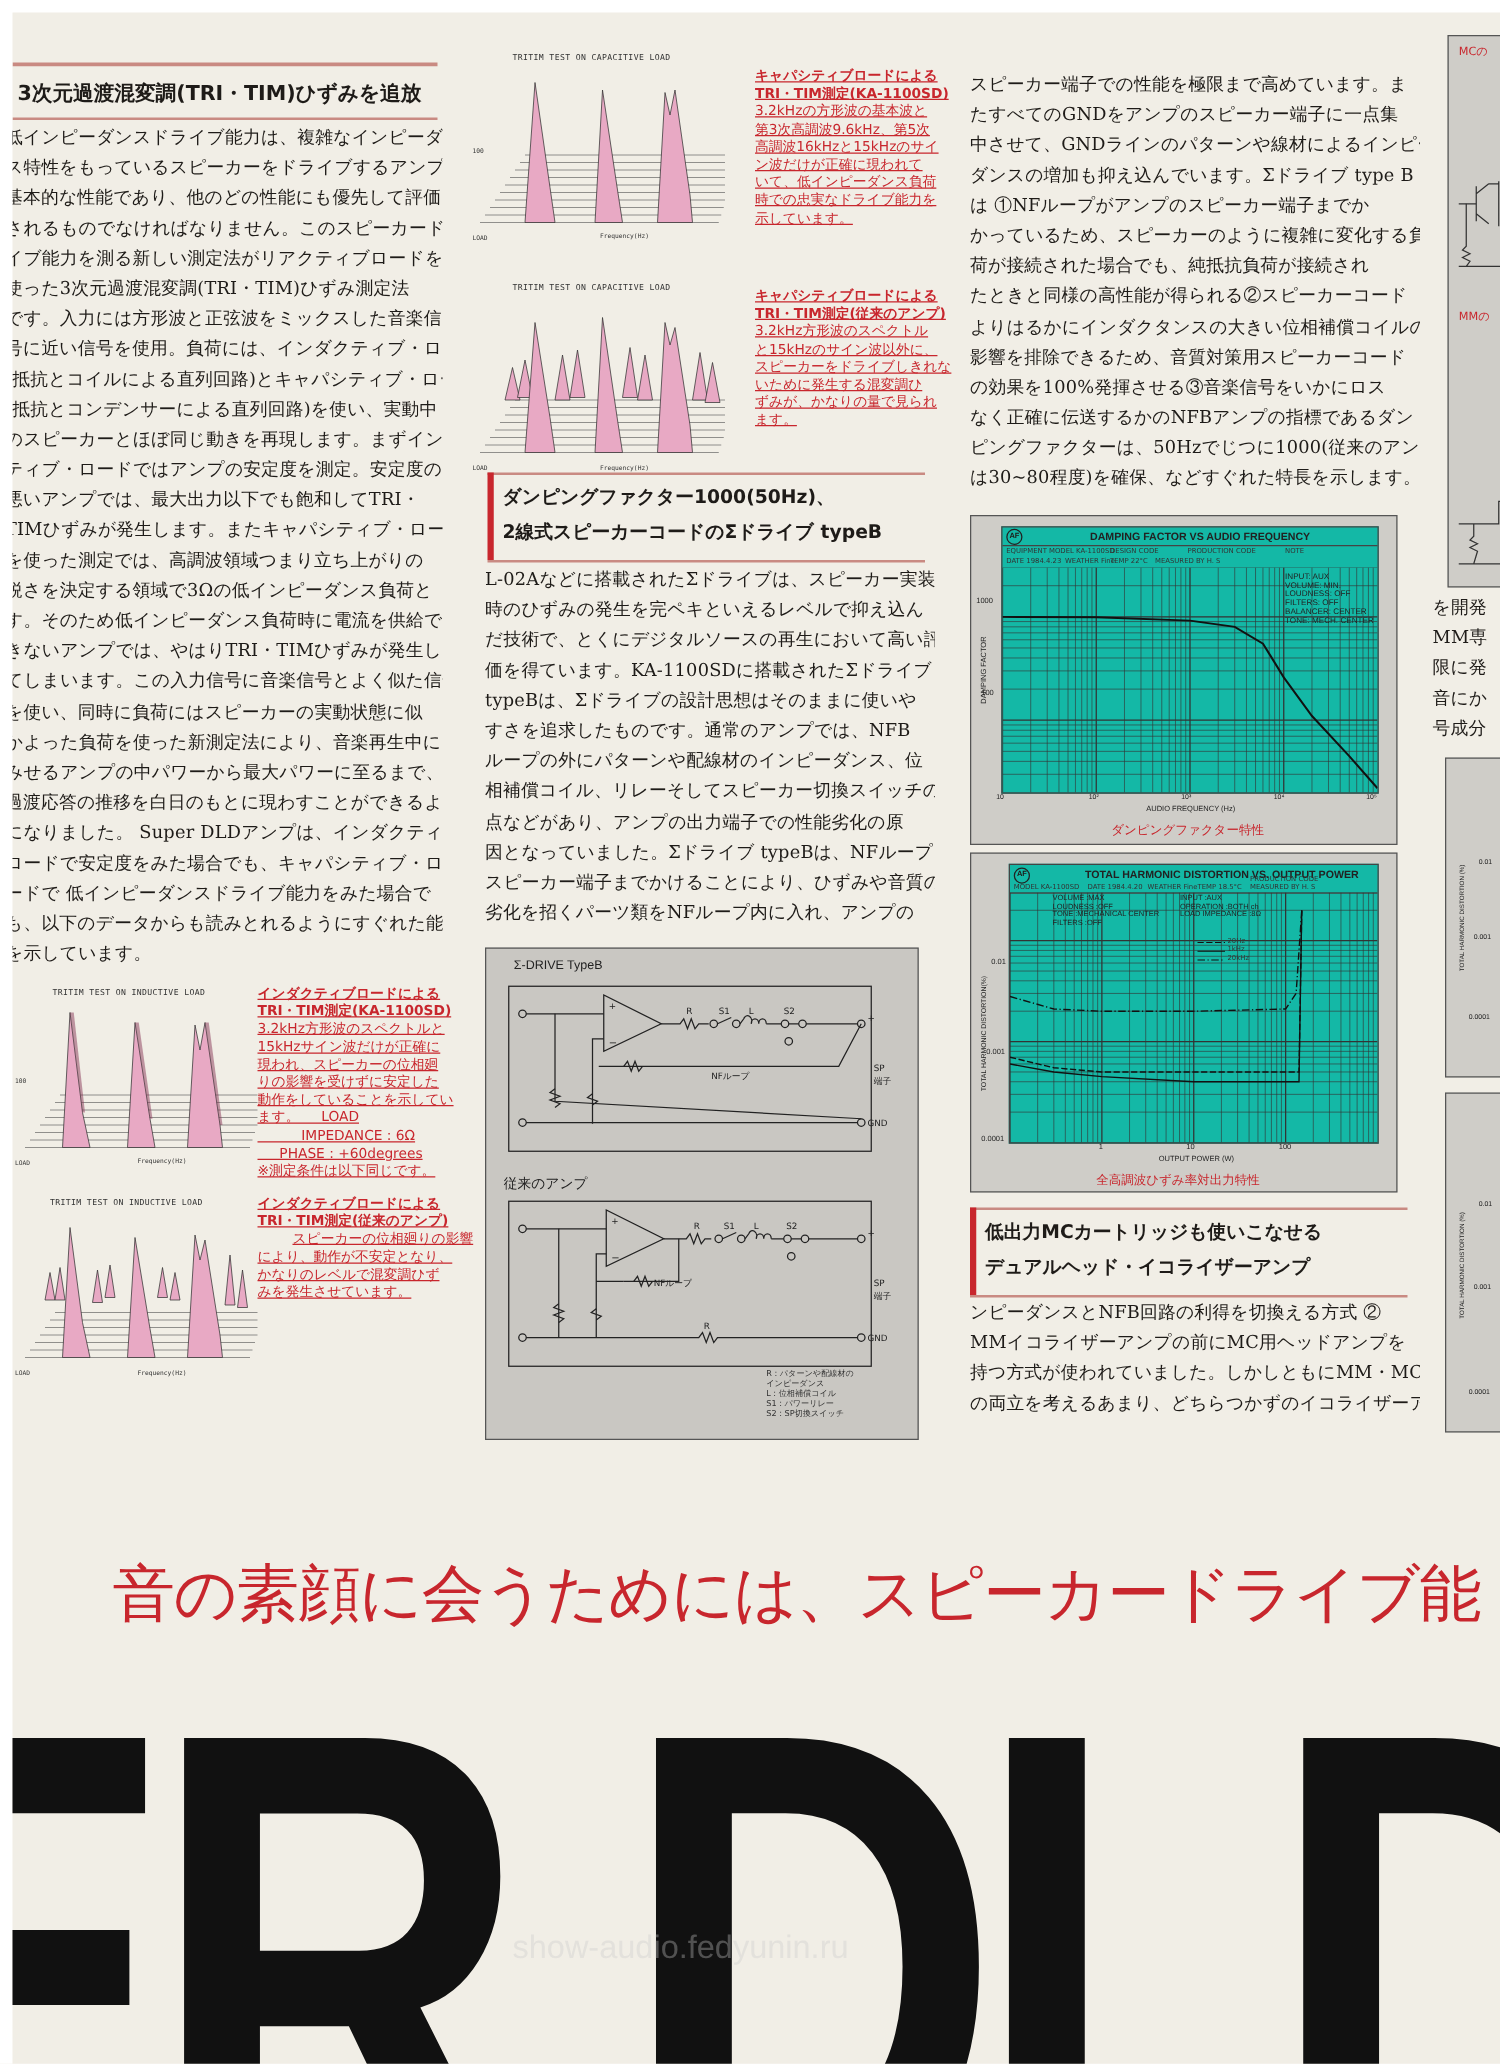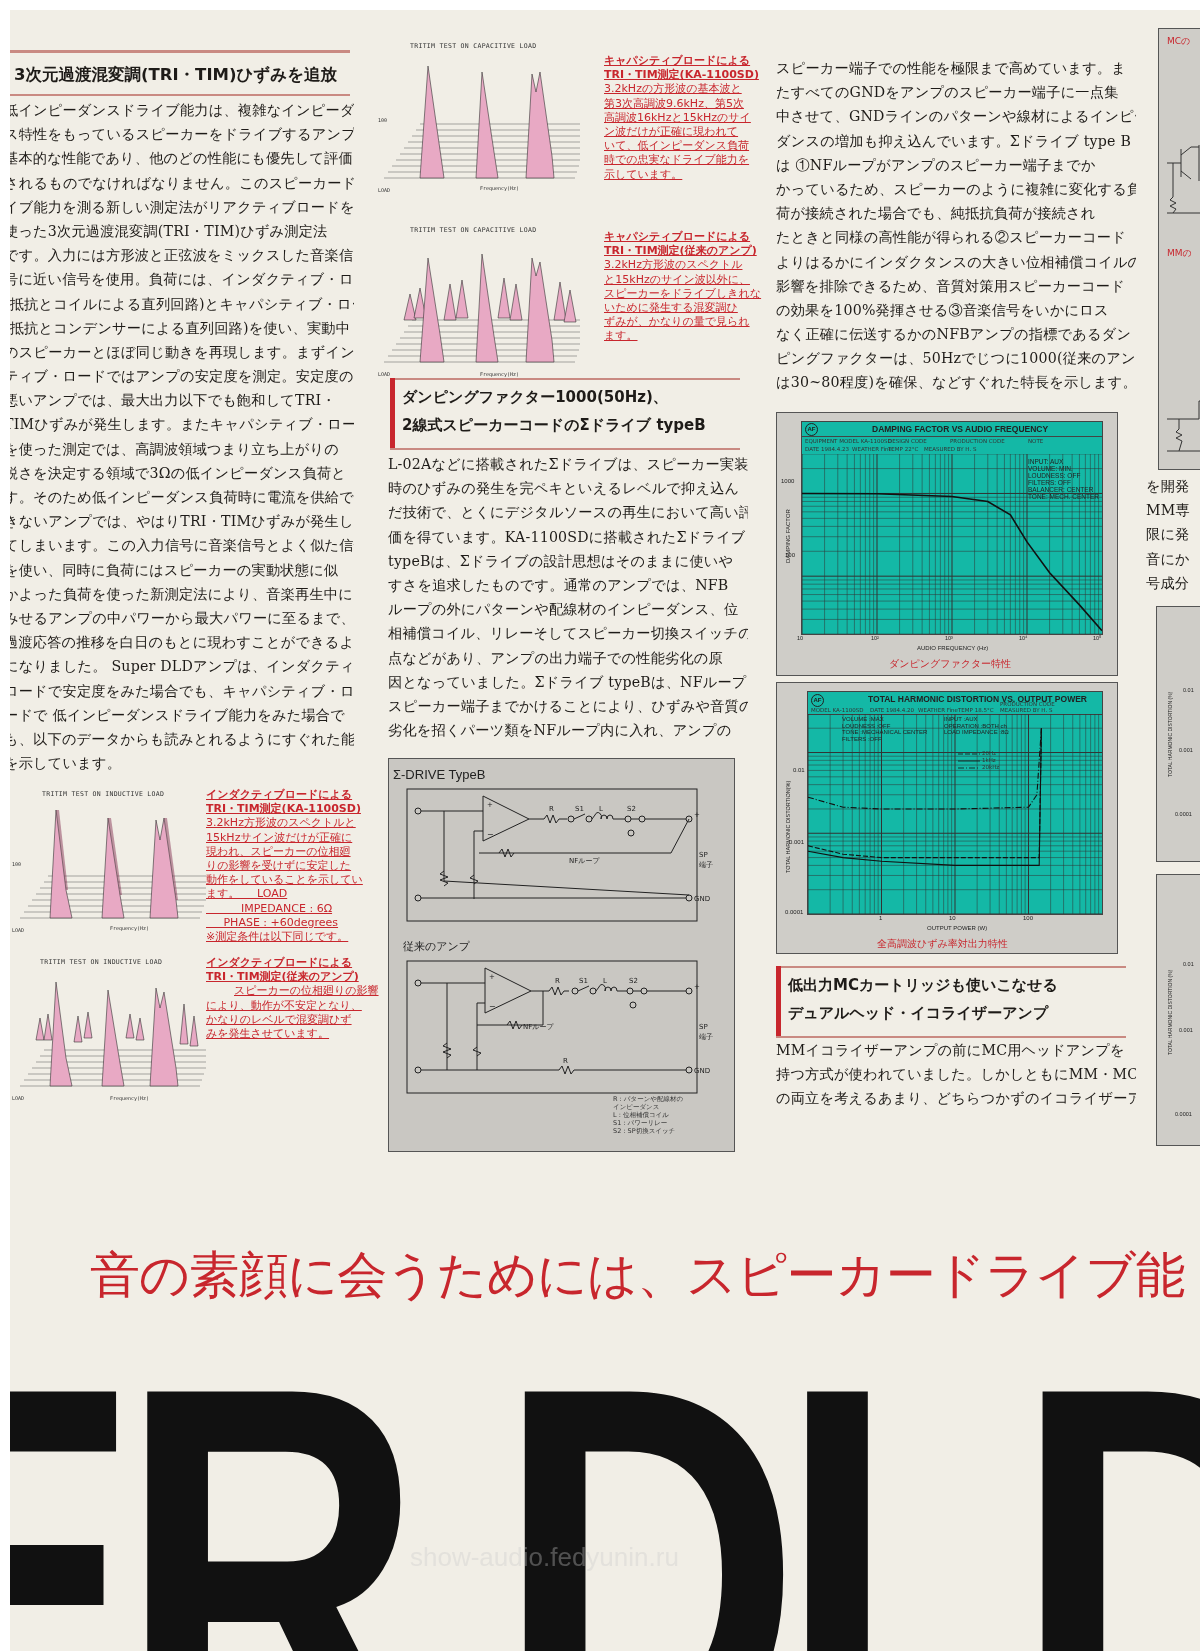--- a/index.html
+++ b/index.html
@@ -244,21 +244,21 @@
       <div>すさを追求したものです。通常のアンプでは、NFB</div>
       <div>ループの外にパターンや配線材のインピーダンス、位</div>
       <div>相補償コイル、リレーそしてスピーカー切換スイッチの接</div>
       <div>点などがあり、アンプの出力端子での性能劣化の原</div>
       <div>因となっていました。Σドライブ typeBは、NFループを</div>
       <div>スピーカー端子までかけることにより、ひずみや音質の</div>
       <div>劣化を招くパーツ類をNFループ内に入れ、アンプの</div>
     </div>
 
   <div class="gray-box" style="left:378px;top:748px;width:345px;height:392px;">
-    <div class="chart-label abs" style="left:4px;top:8px;font-size:13px;">Σ-DRIVE TypeB</div>
+    <div class="chart-label abs" style="left:22px;top:8px;font-size:10px;">Σ-DRIVE TypeB</div>
     <svg class="abs" style="left:0;top:22px;" width="345" height="145" viewBox="0 0 345 145">
       <g stroke="#222" stroke-width="1" fill="none">
         <rect x="18" y="8" width="290" height="132"></rect>
         <circle cx="29" cy="30" r="3"></circle>
           <circle cx="29" cy="117" r="3"></circle>
         <path d="M32,30 L94,30"></path>
           <path d="M55,30 L55,100 L300,114"></path>
         <path d="M94,15 L94,60 L140,38 Z"></path>
         <path d="M140,38 L155,38 l3,-4 l3,8 l3,-8 l3,8 l3,-4 L178,38"></path>
         <circle cx="182" cy="38" r="3"></circle>
@@ -565,20 +565,21 @@
     <div class="chart-label abs" style="left:150px;top:242px;font-size:6px;">OUTPUT POWER (W)</div>
     <div class="red-cap abs" style="left:100px;top:254px;">全高調波ひずみ率対出力特性</div>
   </div>
 
   <div class="h-rule" style="left:766px;top:956px;width:350px;height:2px;"></div>
   <div class="redbar" style="left:766px;top:956px;height:70px;"></div>
   <div class="heading abs" style="left:778px;top:966px;font-size:15px;">低出力MCカートリッジも使いこなせる</div>
   <div class="heading abs" style="left:778px;top:994px;font-size:15px;">デュアルヘッド・イコライザーアンプ</div>
   <div class="h-rule" style="left:766px;top:1026px;width:350px;height:2px;"></div>
   <div class="body-text abs" id="eq-text" style="left:766px;top:1028px;width:360px;">
+      <div>ンピーダンスとNFB回路の利得を切換える方式 ②</div>
       <div>MMイコライザーアンプの前にMC用ヘッドアンプを</div>
       <div>持つ方式が使われていました。しかしともにMM・MC</div>
       <div>の両立を考えるあまり、どちらつかずのイコライザーアン</div>
     </div>
 
   <div class="gray-box" style="left:1148px;top:18px;width:60px;height:440px;background:#cfcdc8;">
     <div class="red-cap abs" style="left:8px;top:6px;font-size:9px;">MCの</div>
     <div class="red-cap abs" style="left:8px;top:218px;font-size:9px;">MMの</div>
     <svg class="abs" style="left:0;top:0;" width="60" height="440">
       <g stroke="#333" stroke-width="1" fill="none">

